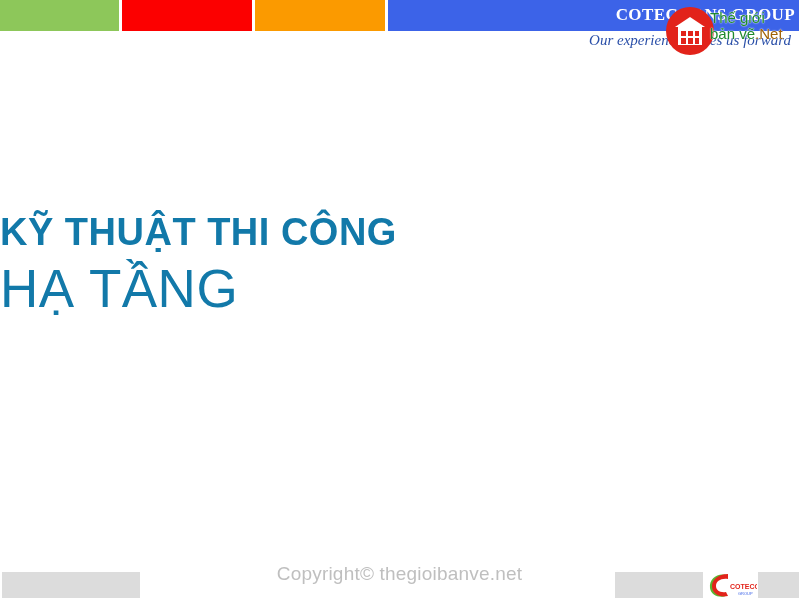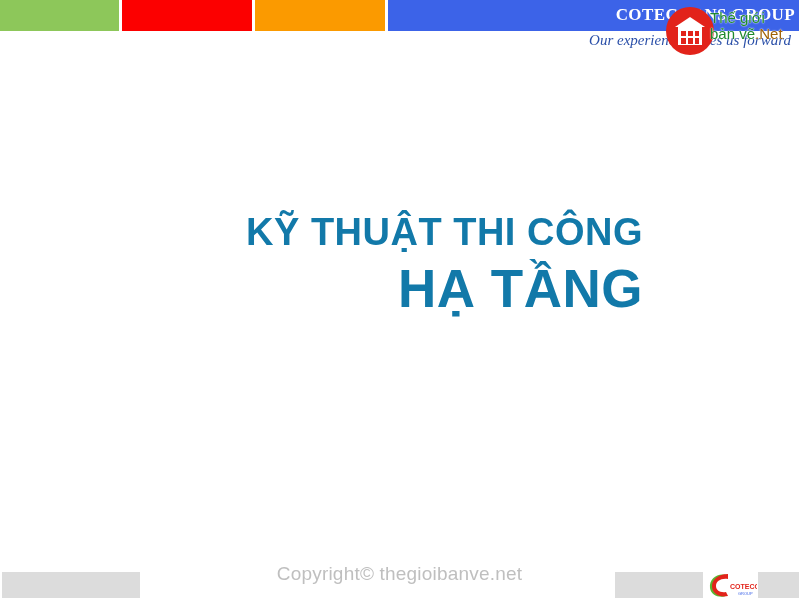--- a/index.html
+++ b/index.html
@@ -96,33 +96,33 @@
   .wm-l1 { color: #1f8a2e; text-shadow: 0 0 1px #fff, 0 0 2px #fff; }
   .wm-l2 { color: #1f8a2e; text-shadow: 0 0 1px #fff, 0 0 2px #fff; }
   .wm-dot { color: #a16207; }
 
   
   .title-block {
     position: absolute;
     left: 0;
     top: 206px;
     width: 643px;
-    text-align: right;
+    text-align: left;
   }
   .title-line1 {
     font-family: "Liberation Sans", sans-serif;
     font-weight: bold;
     font-size: 38px;
     color: #1279a9;
     line-height: 52px;
     letter-spacing: 0.5px;
   }
   .title-line2 {
     font-family: "Liberation Sans", sans-serif;
-    font-weight: bold;
+    font-weight: normal;
     font-size: 53px;
     color: #1279a9;
     line-height: 62px;
     letter-spacing: 0.5px;
   }
 
   
   .foot-bar {
     position: absolute;
     background: #dcdcdc;

